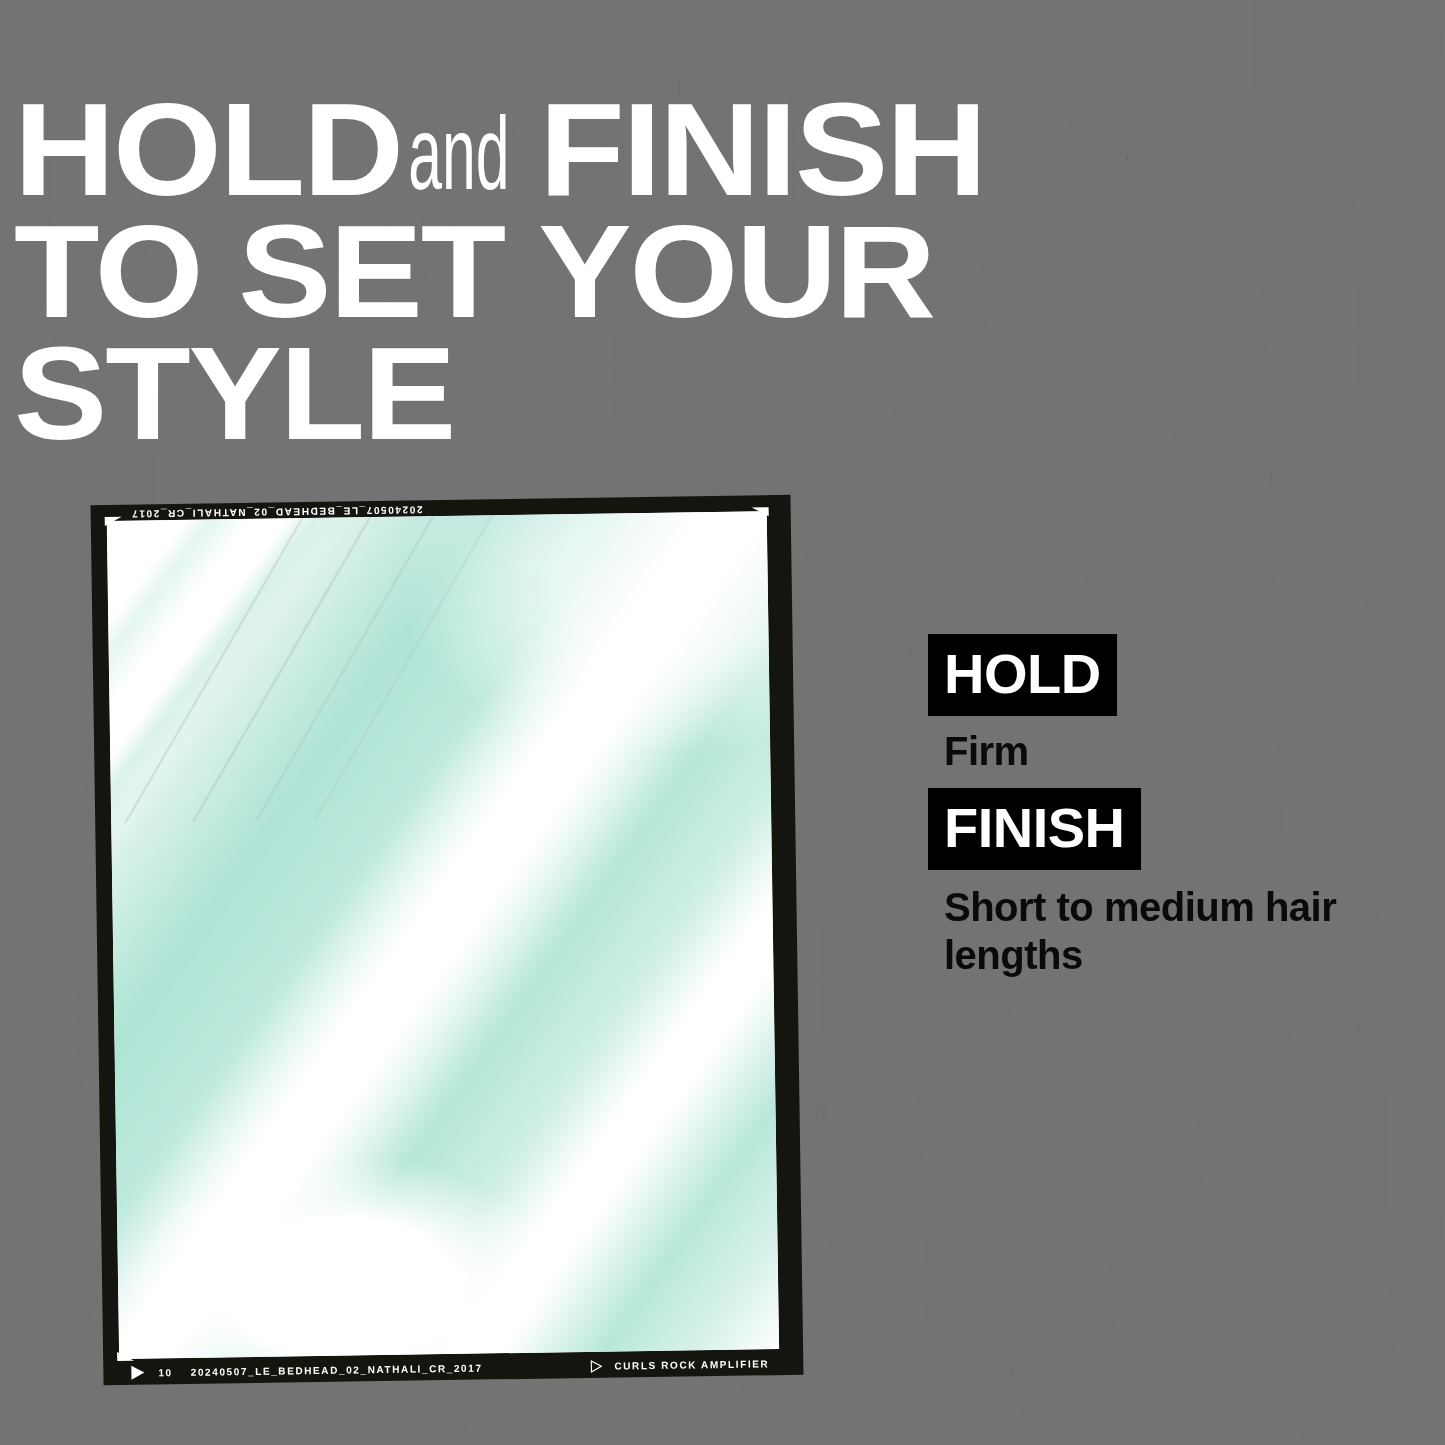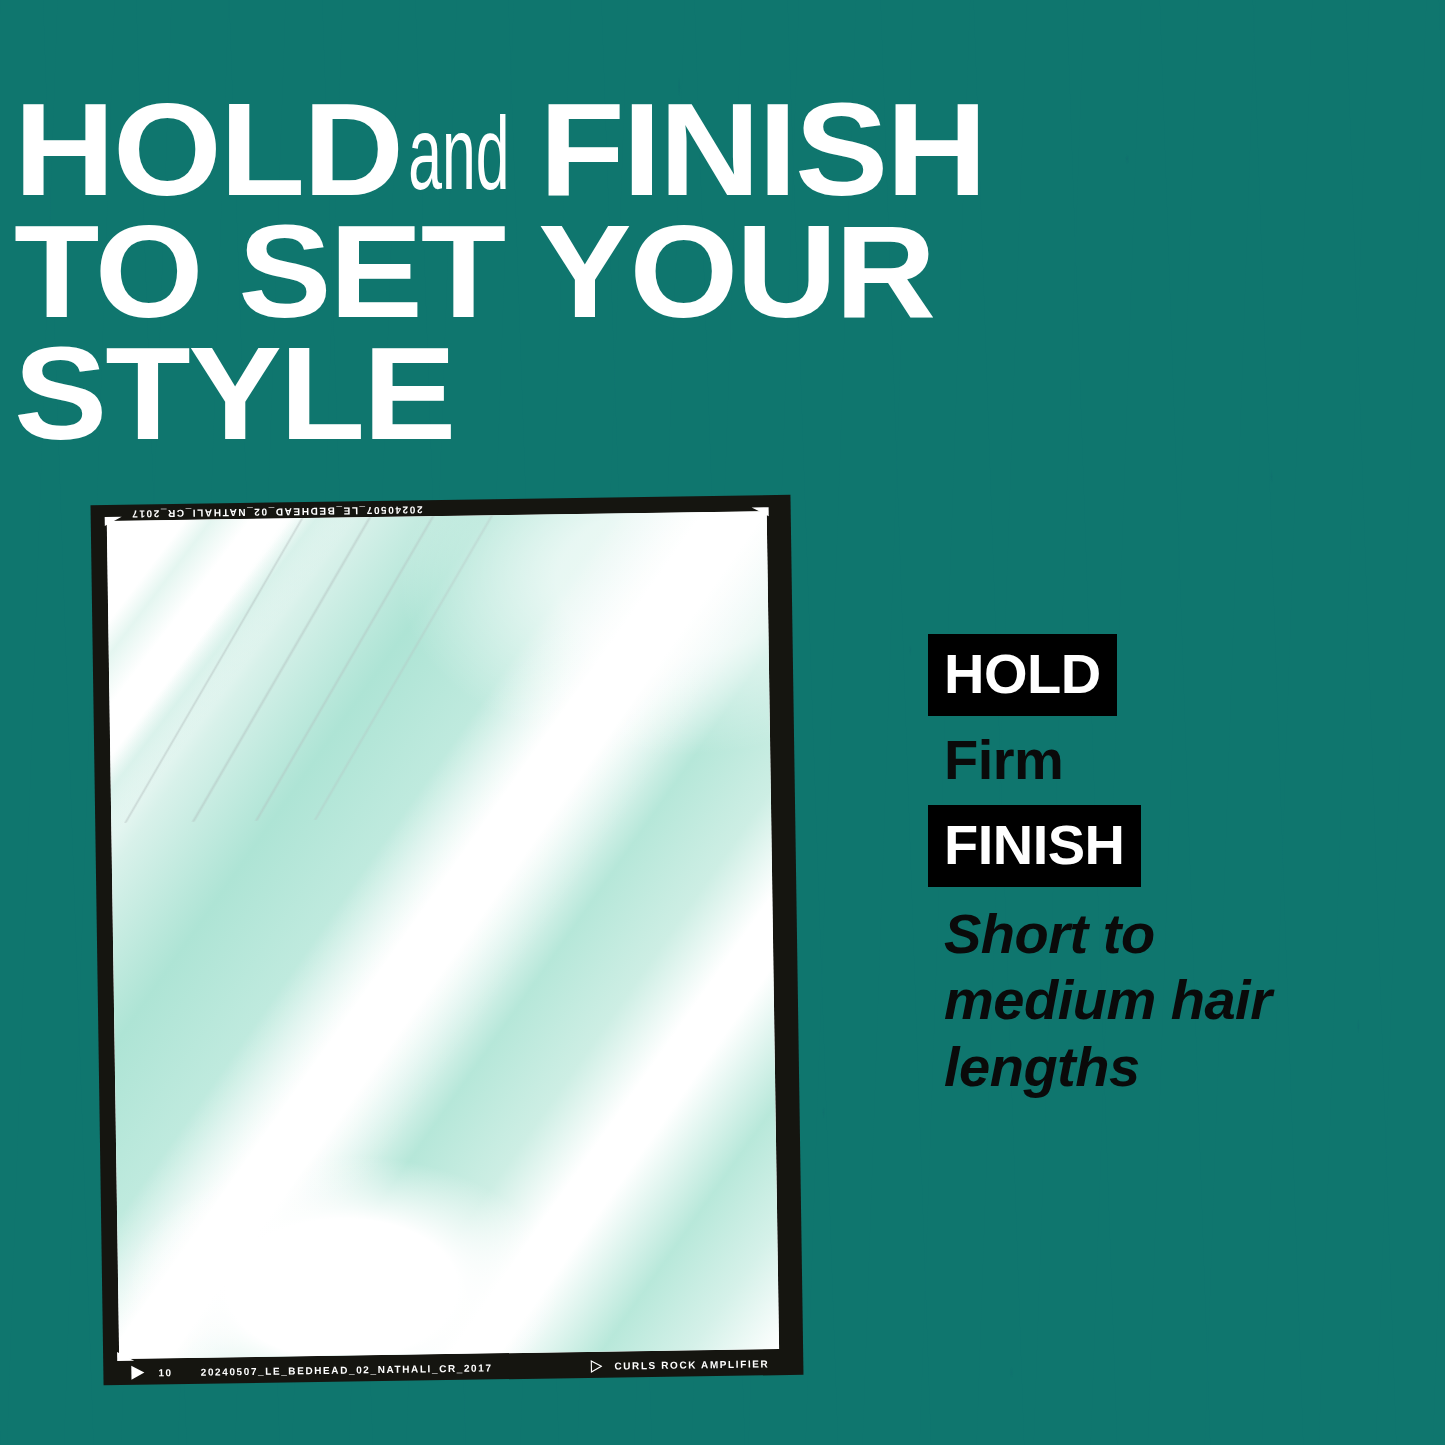--- a/index.html
+++ b/index.html
@@ -10,21 +10,21 @@
     width: 1445px;
     height: 1445px;
     overflow: hidden;
     font-family: "Liberation Sans", sans-serif;
   }
 
   #poster {
     position: relative;
     width: 1445px;
     height: 1445px;
-    background: #0f766e;
+    background: #737373;
     overflow: hidden;
   }
 
   
   .grain {
     position: absolute;
     inset: 0;
     pointer-events: none;
     opacity: .5;
     background-image:
@@ -175,21 +175,21 @@
     border-bottom: 7px solid transparent;
     border-left: 13px solid #ffffff;
     margin-right: 14px;
     flex: none;
   }
   .tri-outline {
     width: 12px; height: 13px;
     margin-right: 12px;
     flex: none;
   }
-  .frame-no { margin-right: 28px; }
+  .frame-no { margin-right: 18px; }
   .strip-spacer { flex: 1 1 auto; }
   .strip-right { display: flex; align-items: center; }
 
   
   .notch {
     position: absolute;
     width: 0; height: 0;
     z-index: 5;
   }
   .notch-tl {
@@ -224,27 +224,27 @@
     font-size: 56px;
     line-height: 1;
     padding: 12px 16px 14px 16px;
     letter-spacing: -0.5px;
     margin: 0;
   }
   .spec-value {
     display: block;
     color: #0a0a0a;
     font-weight: 700;
-    font-size: 56px;
+    font-size: 40px;
     line-height: 1.06;
     letter-spacing: -0.5px;
     padding-left: 16px;
     margin: 14px 0 16px 0;
   }
-  .spec-value.multi { line-height: 1.18; max-width: 420px; font-style: italic; }
+  .spec-value.multi { line-height: 1.18; max-width: 420px; }
   .spec-row + .spec-row { margin-top: 0; }
 </style>
 </head>
 <body>
 
 <div id="poster">
 
   <div class="headline">
     <span class="hl-line"><span>HOLD</span><span class="hl-and">and</span><span>FINISH</span></span>
     <span class="hl-line">TO SET YOUR</span>

